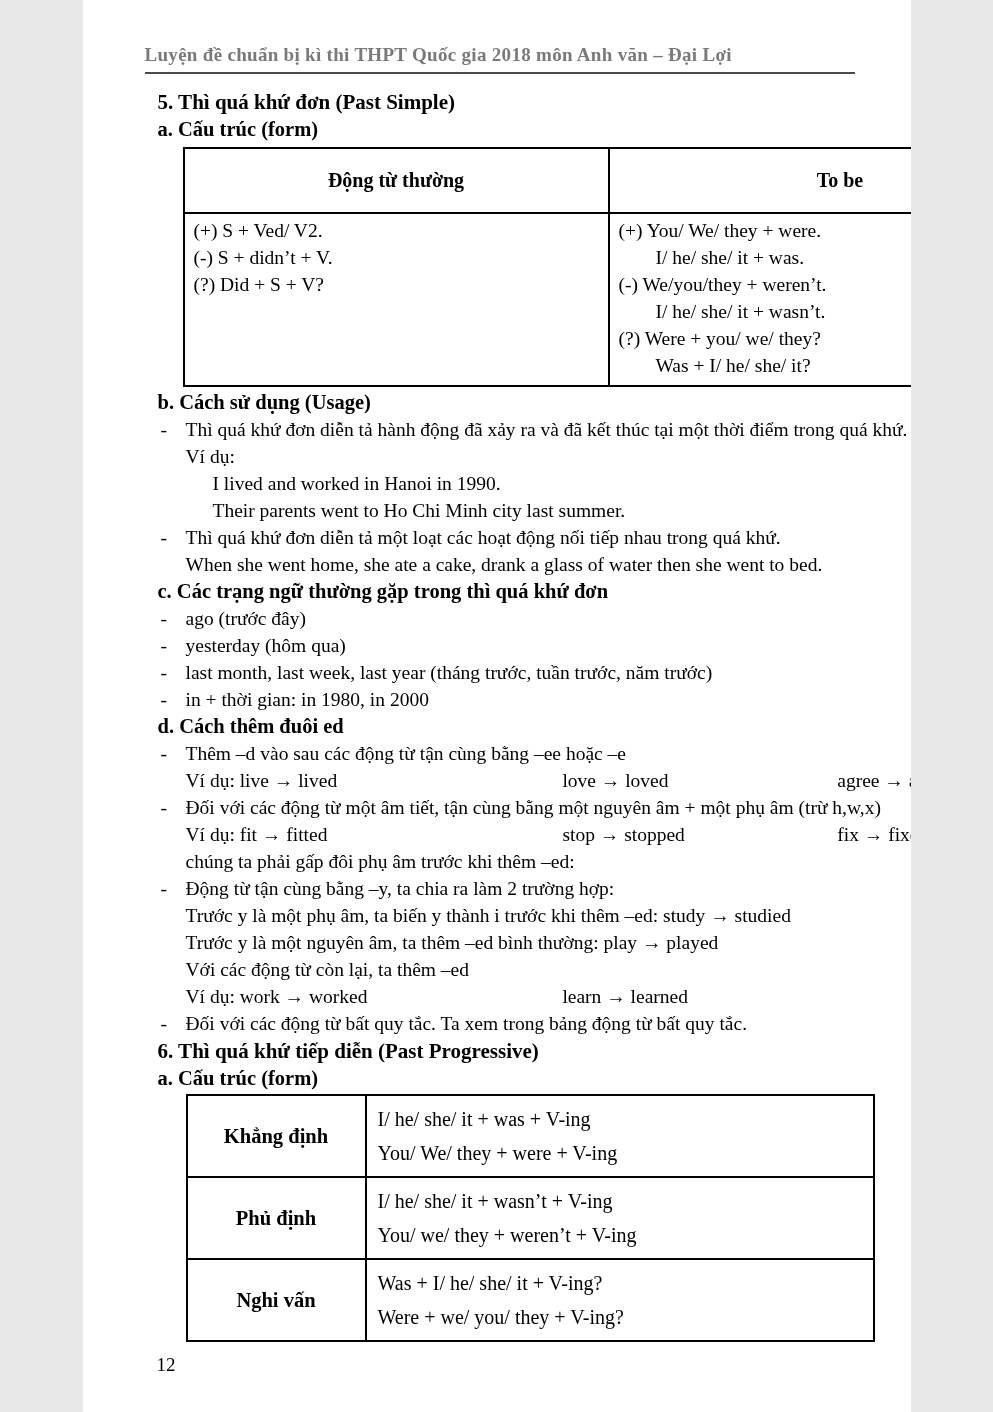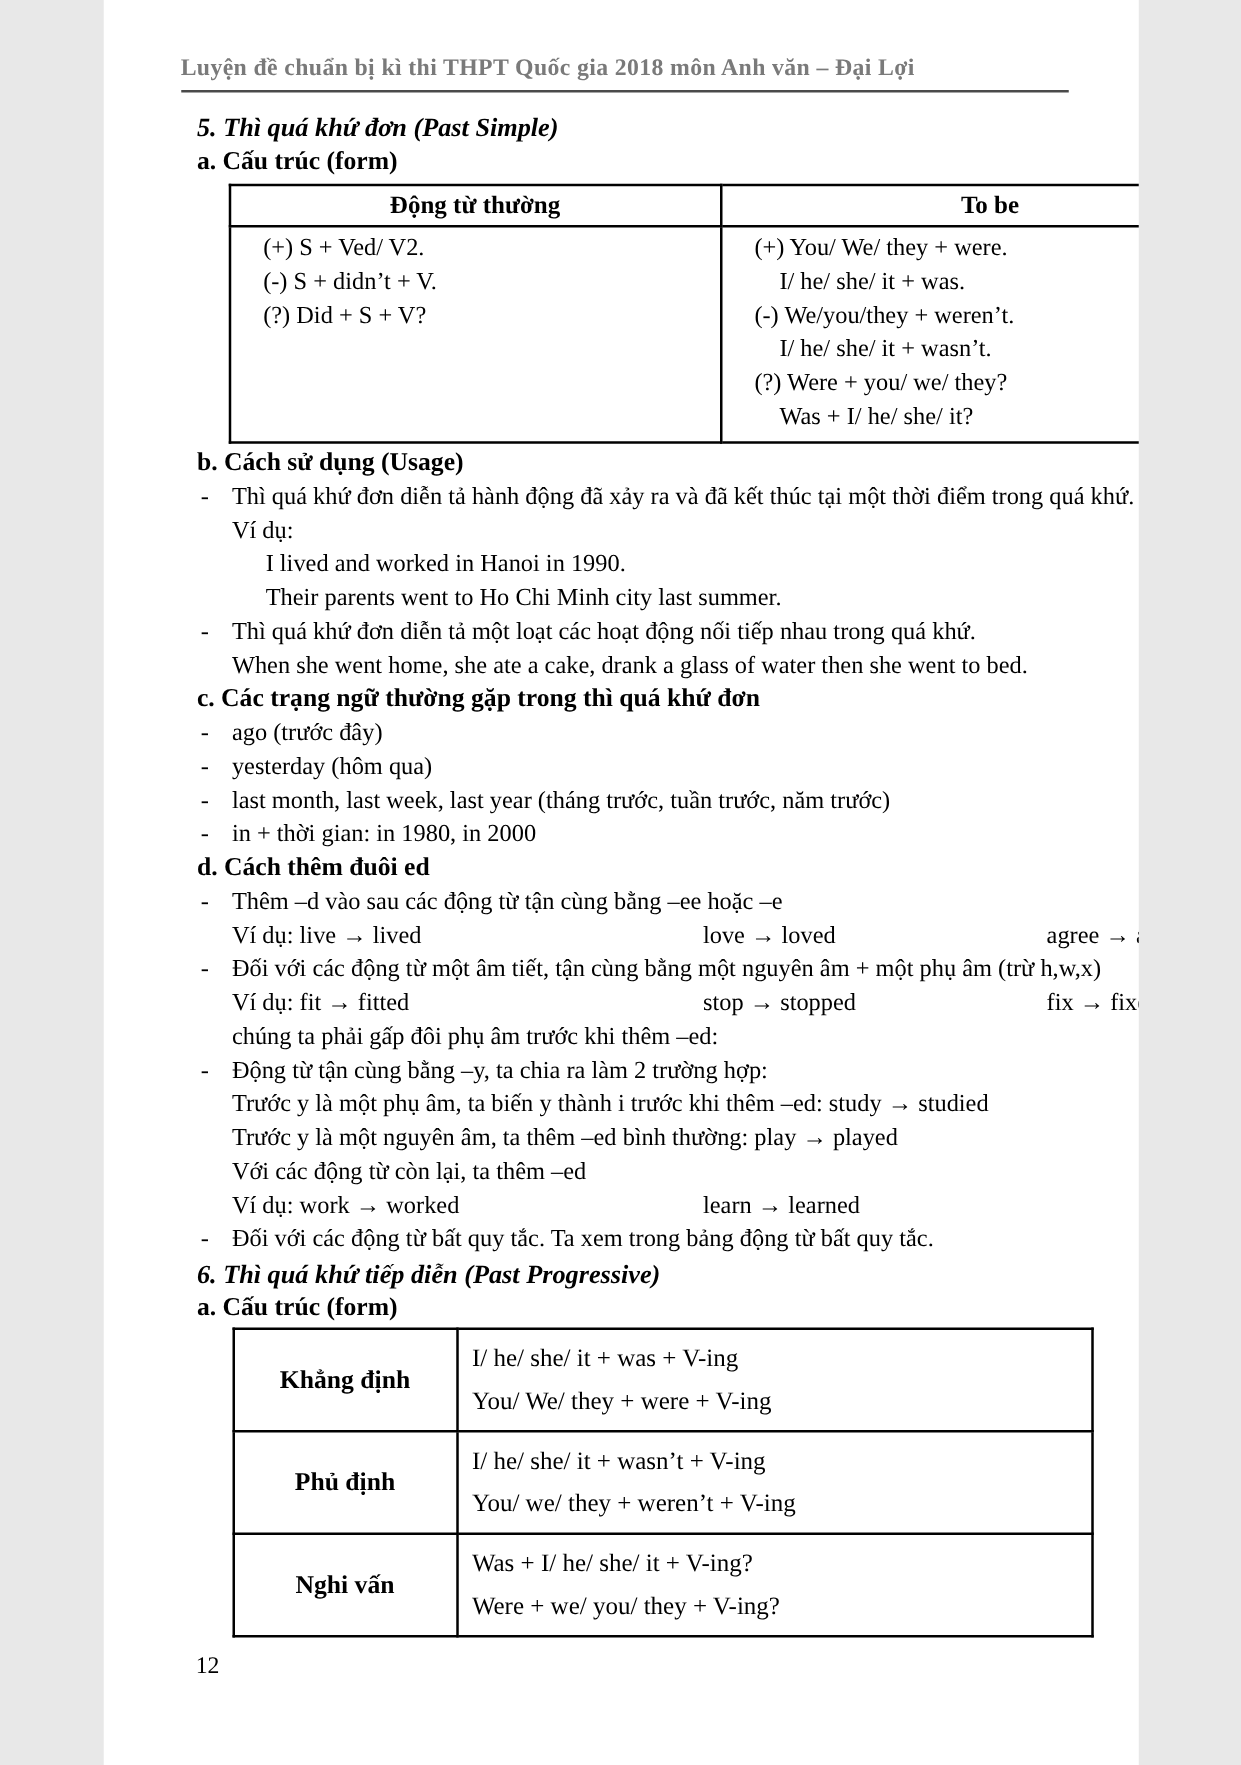--- a/index.html
+++ b/index.html
@@ -23,21 +23,20 @@
     padding-bottom: 6px;
     border-bottom: 2px solid #4a4a4a;
     white-space: nowrap;
   }
   .sec1 {
     font-size: 21px;
     font-weight: bold;
     line-height: 28px;
     padding-left: 13px;
     white-space: nowrap;
-    font-style: italic;
   }
   .sub-title {
     font-size: 20.5px;
     font-weight: bold;
     line-height: 27px;
     padding-left: 13px;
     white-space: nowrap;
   }
   .mt14 { margin-top: 14px; }
   .line {
@@ -58,32 +57,32 @@
   
   .vrow { padding-left: 41px; }
   .vc1 { display: inline-block; width: 372px; }
   .vc2 { display: inline-block; width: 270px; }
   
   table { border-collapse: collapse; table-layout: fixed; }
   .t1 {
     margin: 4px 0 2px 38px;
     width: 820px;
   }
-  .t1 td { border: 2px solid #000; vertical-align: top; padding: 0; }
+  .t1 td { border: 2px solid #000; vertical-align: top; padding: 16px; }
   .t1 .th {
     font-weight: bold;
     font-size: 20px;
     text-align: center;
     height: 31px;
     vertical-align: middle;
   }
   .t1 .c1 { width: 391px; }
   .t1 .c2 { width: 429px; }
   .t1 .body-cell { padding: 3px 0 6px 0; height: 162px; }
-  .tl { font-size: 19.5px; line-height: 27px; padding-left: 26px; white-space: nowrap; }
+  .tl { font-size: 19.5px; line-height: 27px; padding-left: 9px; white-space: nowrap; }
   .tl.tind { padding-left: 46px; }
   
   .t2 {
     margin: 2px 17px 0 41px;
     width: 672px;
     padding-left: 20px;
   }
   .t2 td { border: 2px solid #000; padding: 0; }
   .t2 .lbl {
     width: 177px;

